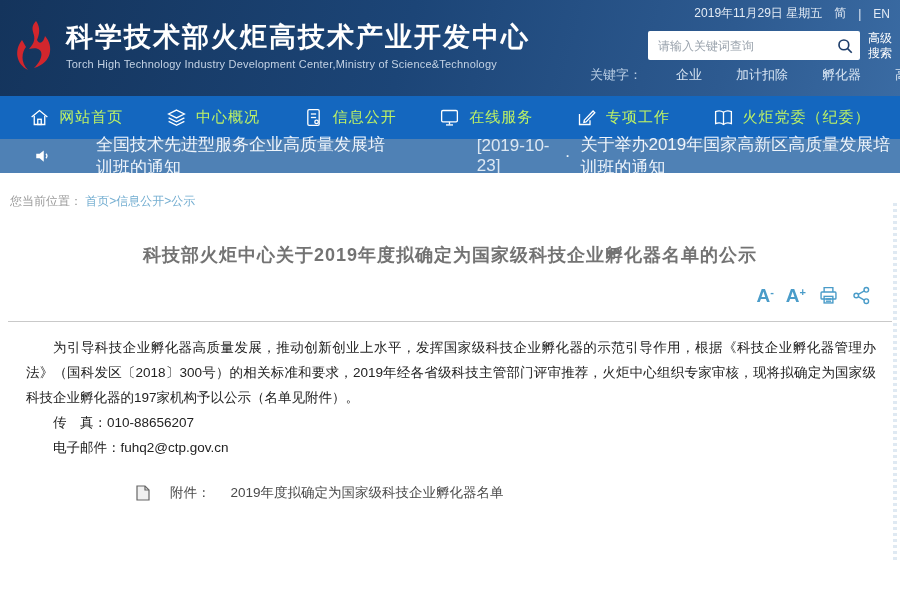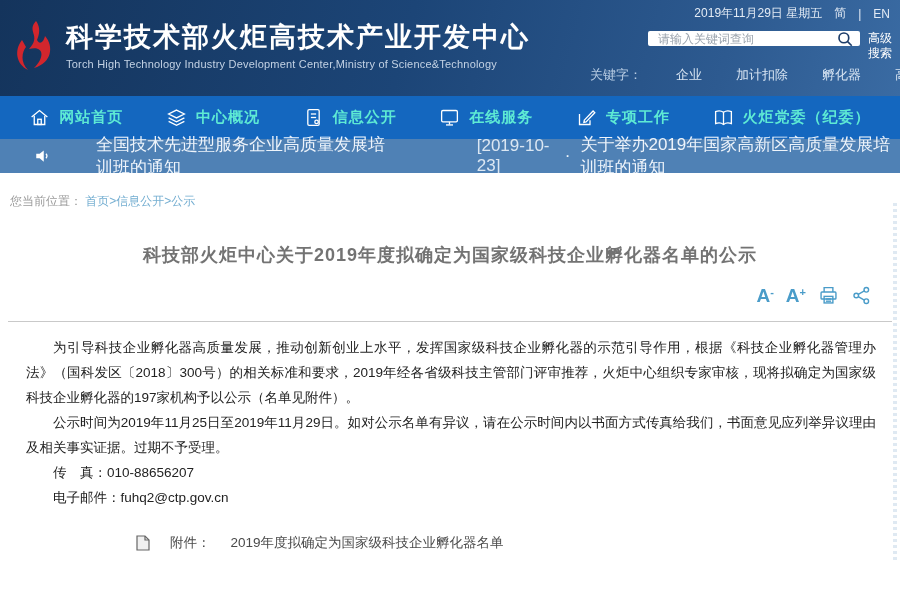--- a/index.html
+++ b/index.html
@@ -10,39 +10,39 @@
   
   .header { position:relative; height:96px;
     background:linear-gradient(105deg,#14345c 0%,#1c4577 45%,#2d5a90 80%,#3a6ba3 100%); }
   .topbar { position:absolute; top:5px; right:10px; display:flex; gap:12px;
     font-size:12px; color:#e3ebf5; align-items:center; }
   .topbar a { color:#e3ebf5; text-decoration:none; cursor:pointer; }
   .brand { position:absolute; left:12px; top:20px; display:flex; align-items:flex-start; }
   .logo { width:44px; height:52px; margin-right:10px; }
   .site-title { color:#fff; font-size:27px; font-weight:bold; letter-spacing:2px; line-height:34px; }
   .site-sub { color:#c3d2e4; font-size:11px; margin-top:4px; letter-spacing:.2px; }
-  .search-wrap { position:absolute; top:31px; right:40px; width:212px; height:15px;
+  .search-wrap { position:absolute; top:31px; right:40px; width:212px; height:29px;
     background:#fff; border-radius:2px; display:flex; align-items:center; }
   .search-input { flex:1; border:none; outline:none; background:transparent;
     font-size:12px; color:#333; padding:0 6px 0 10px; }
   .search-input::placeholder { color:#9aa3ad; }
   .search-btn { width:30px; height:29px; border:none; background:transparent;
     cursor:pointer; display:flex; align-items:center; justify-content:center; }
   .adv-search { position:absolute; top:31px; right:6px; width:28px;
     font-size:12px; line-height:15px; color:#fff; cursor:pointer; text-align:center; }
   .keywords { position:absolute; top:66px; left:590px; right:0; display:flex;
     gap:8px; font-size:13px; color:#cfdff0; white-space:nowrap; }
   .keywords .kw-label { color:#b9cde4; }
   .keywords a { color:#d8e5f3; text-decoration:none; margin-left:26px; cursor:pointer; }
 
   
   .nav { height:43px; background:#1467bf; display:flex; align-items:center;
     justify-content:space-around; padding:0 8px; }
-  .nav-item { display:flex; align-items:center; gap:9px; color:#5eead4;
-    font-size:15px; font-weight:700; cursor:pointer; text-decoration:none; letter-spacing:1px; }
+  .nav-item { display:flex; align-items:center; gap:9px; color:#bef264;
+    font-size:15px; font-weight:400; cursor:pointer; text-decoration:none; letter-spacing:1px; }
   .nav-item svg { display:block; }
 
   
   .ticker { height:34px; background:#4f81b5; display:flex; align-items:center;
     color:#eef4fb; font-size:17px; }
   .ticker .spk { margin-left:34px; display:flex; align-items:center; }
   .ticker .t-left { margin-left:44px; cursor:pointer; }
   .ticker .t-date { margin-left:78px; color:#dbe7f3; }
   .ticker .t-dot { margin:0 10px; }
   .ticker .t-right { cursor:pointer; }
@@ -221,21 +221,20 @@
               <line x1="8.3" y1="13.3" x2="15.2" y2="17.2"></line>
           </svg>
         </span>
       </div>
     </div>
 
     <hr class="meta-hr">
 
     <div class="body-text">
       <p class="indent">为引导科技企业孵化器高质量发展，推动创新创业上水平，发挥国家级科技企业孵化器的示范引导作用，根据《科技企业孵化器管理办法》（国科发区〔2018〕300号）的相关标准和要求，2019年经各省级科技主管部门评审推荐，火炬中心组织专家审核，现将拟确定为国家级科技企业孵化器的197家机构予以公示（名单见附件）。</p>
-      <p class="indent">公示时间为2019年11月25日至2019年11月29日。如对公示名单有异议，请在公示时间内以书面方式传真给我们，书面意见应列举异议理由及相关事实证据。过期不予受理。</p>
       <p class="indent">传　真：010-88656207</p>
       <p class="indent">电子邮件：fuhq2@ctp.gov.cn</p>
     </div>
 
     <div class="attachment">
       <svg width="14" height="16" viewBox="0 0 14 16">
         <path d="M1 1 H9 L13 5 V15 H1 Z" fill="#f0f0f0" stroke="#666" stroke-width="1.2"></path>
         <path d="M9 1 V5 H13" fill="none" stroke="#666" stroke-width="1.2"></path>
       </svg>
       <span>附件：</span>

